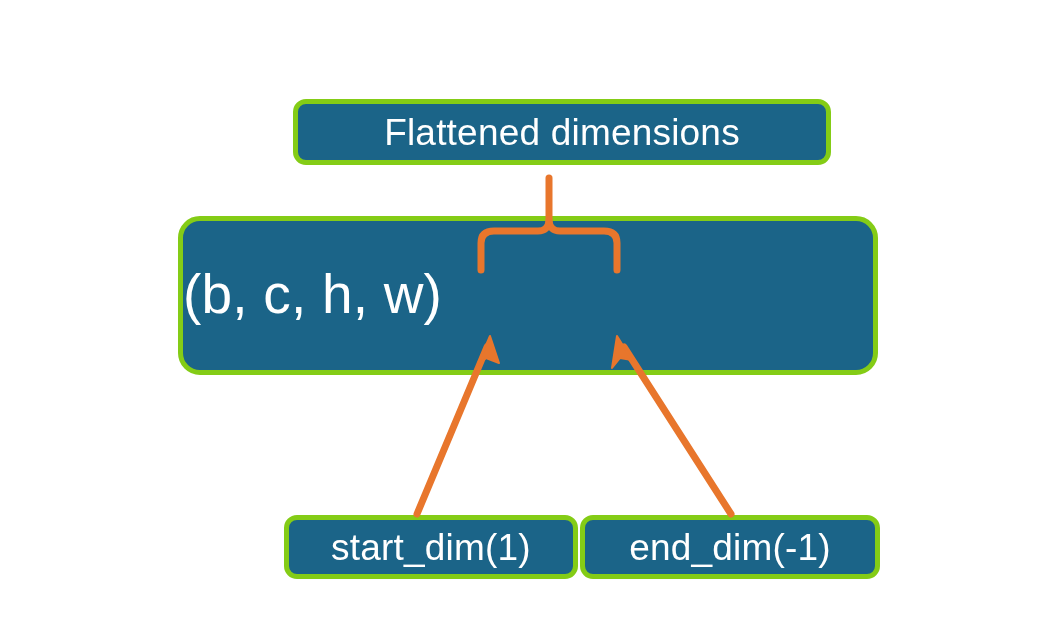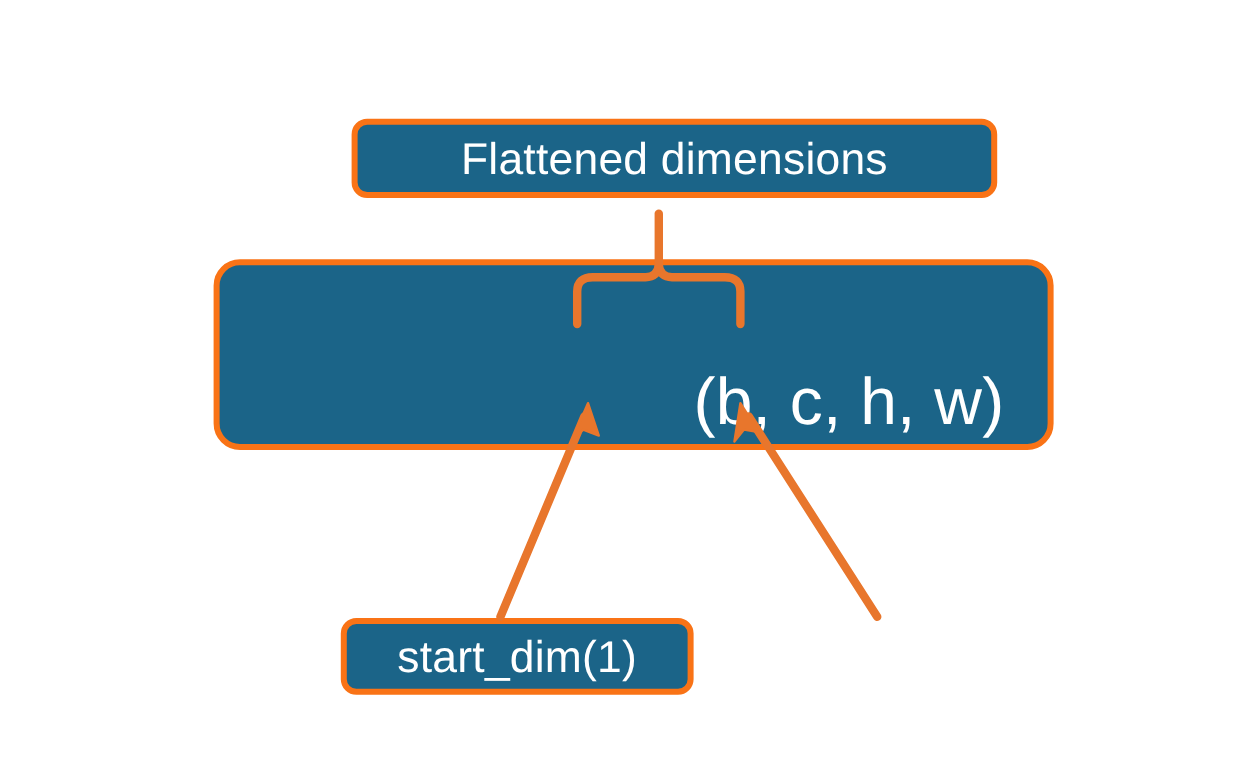--- a/index.html
+++ b/index.html
@@ -14,21 +14,21 @@
     position: relative;
     width: 1038px;
     height: 632px;
     background: #ffffff;
     overflow: hidden;
   }
   .node {
     position: absolute;
     box-sizing: border-box;
     background: #1b6488;
-    border: 5px solid #f97316;
+    border: 5px solid #84cc16;
     border-radius: 14px;
     display: flex;
     align-items: center;
     justify-content: center;
     color: #ffffff;
     font-family: "Liberation Sans", sans-serif;
     font-weight: 400;
     line-height: 1;
     letter-spacing: 0.2px;
     white-space: nowrap;
@@ -48,24 +48,23 @@
     width: 700px;
     height: 159px;
     border-radius: 22px;
   }
   #node-shape .shape-label {
     position: absolute;
     left: 0;
     right: 0;
     top: 50%;
     transform: translateY(-52%);
-    text-align: right;
+    text-align: left;
     font-size: 55px;
     padding-right: 36px;
-    margin-top: 40px;
   }
   #node-start-dim {
     left: 284px;
     top: 515px;
     width: 294px;
     height: 64px;
     font-size: 37px;
     border-radius: 13px;
   }
   #node-end-dim {
@@ -95,20 +94,23 @@
   </div>
 
   <div class="node" id="node-shape">
     <span class="shape-label">(b, c, h, w)</span>
   </div>
 
   <div class="node" id="node-start-dim">
     <span>start_dim(1)</span>
   </div>
 
+  <div class="node" id="node-end-dim">
+    <span>end_dim(-1)</span>
+  </div>
 
   <svg id="overlay" viewBox="0 0 1038 632" xmlns="http://www.w3.org/2000/svg">
 
     <g>
       <path d="M 481 270
                L 481 243
                Q 481 231 494 231
                L 538 231
                Q 548 231 549 221
                Q 550 231 560 231

